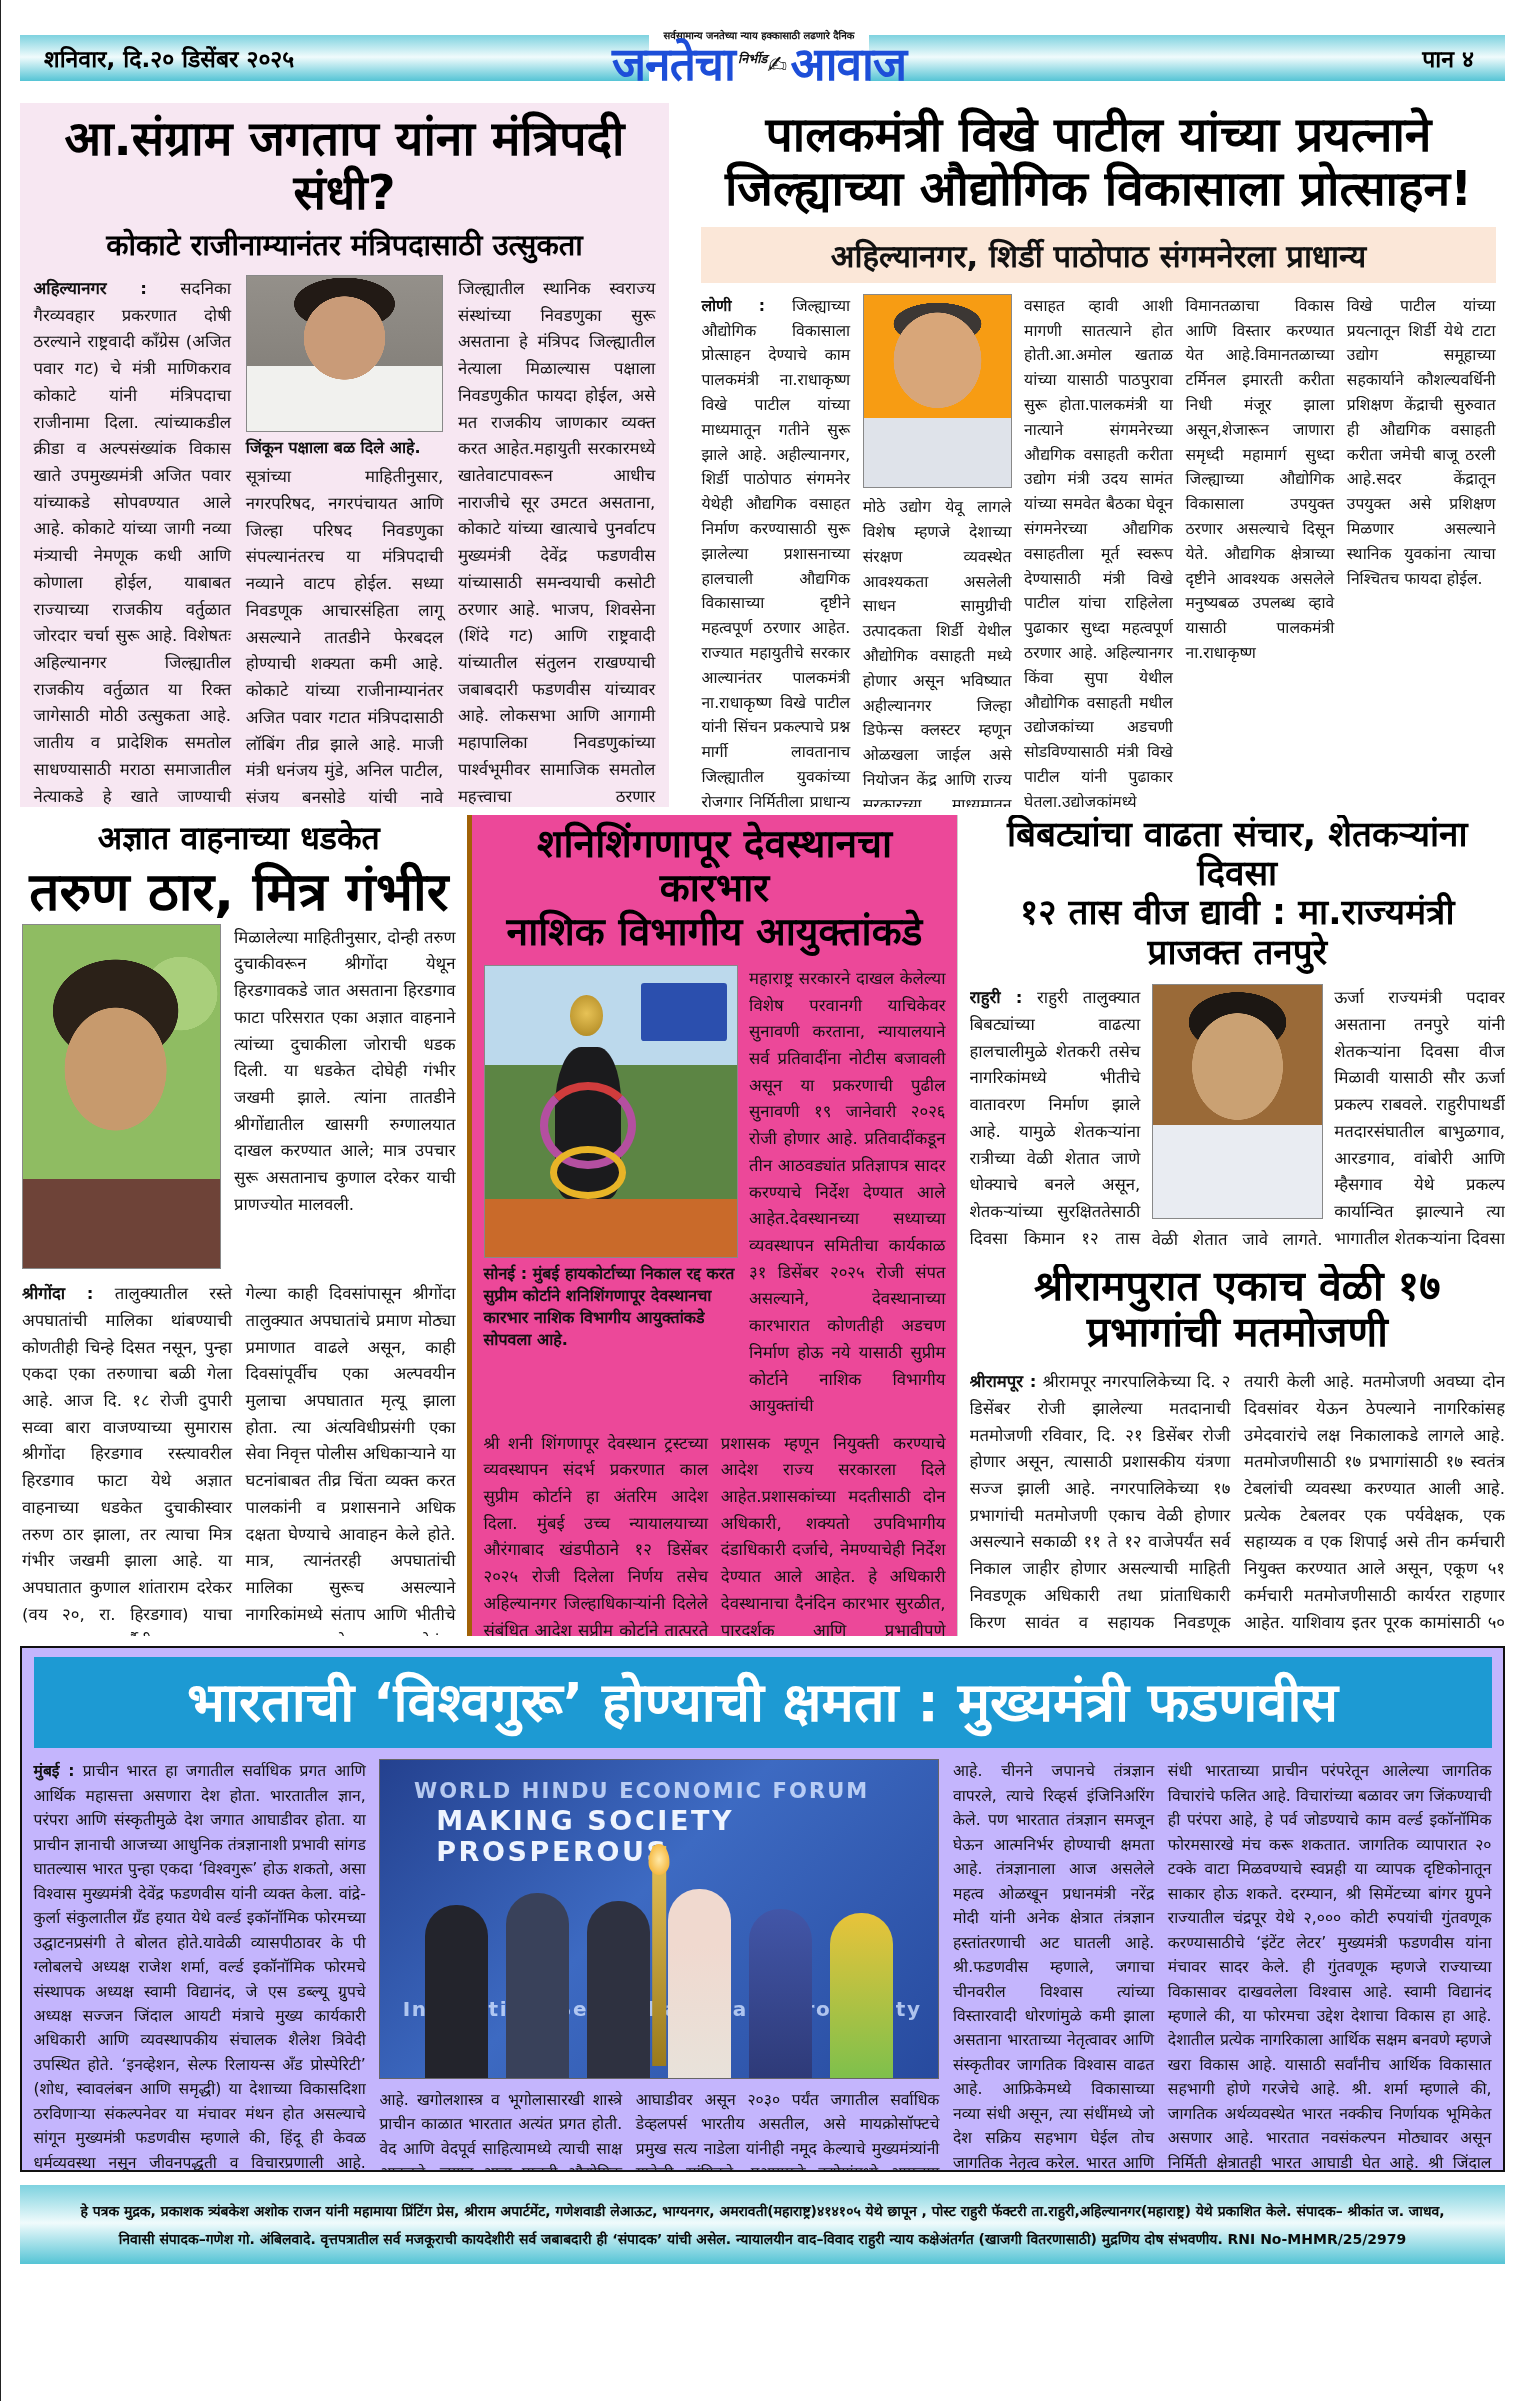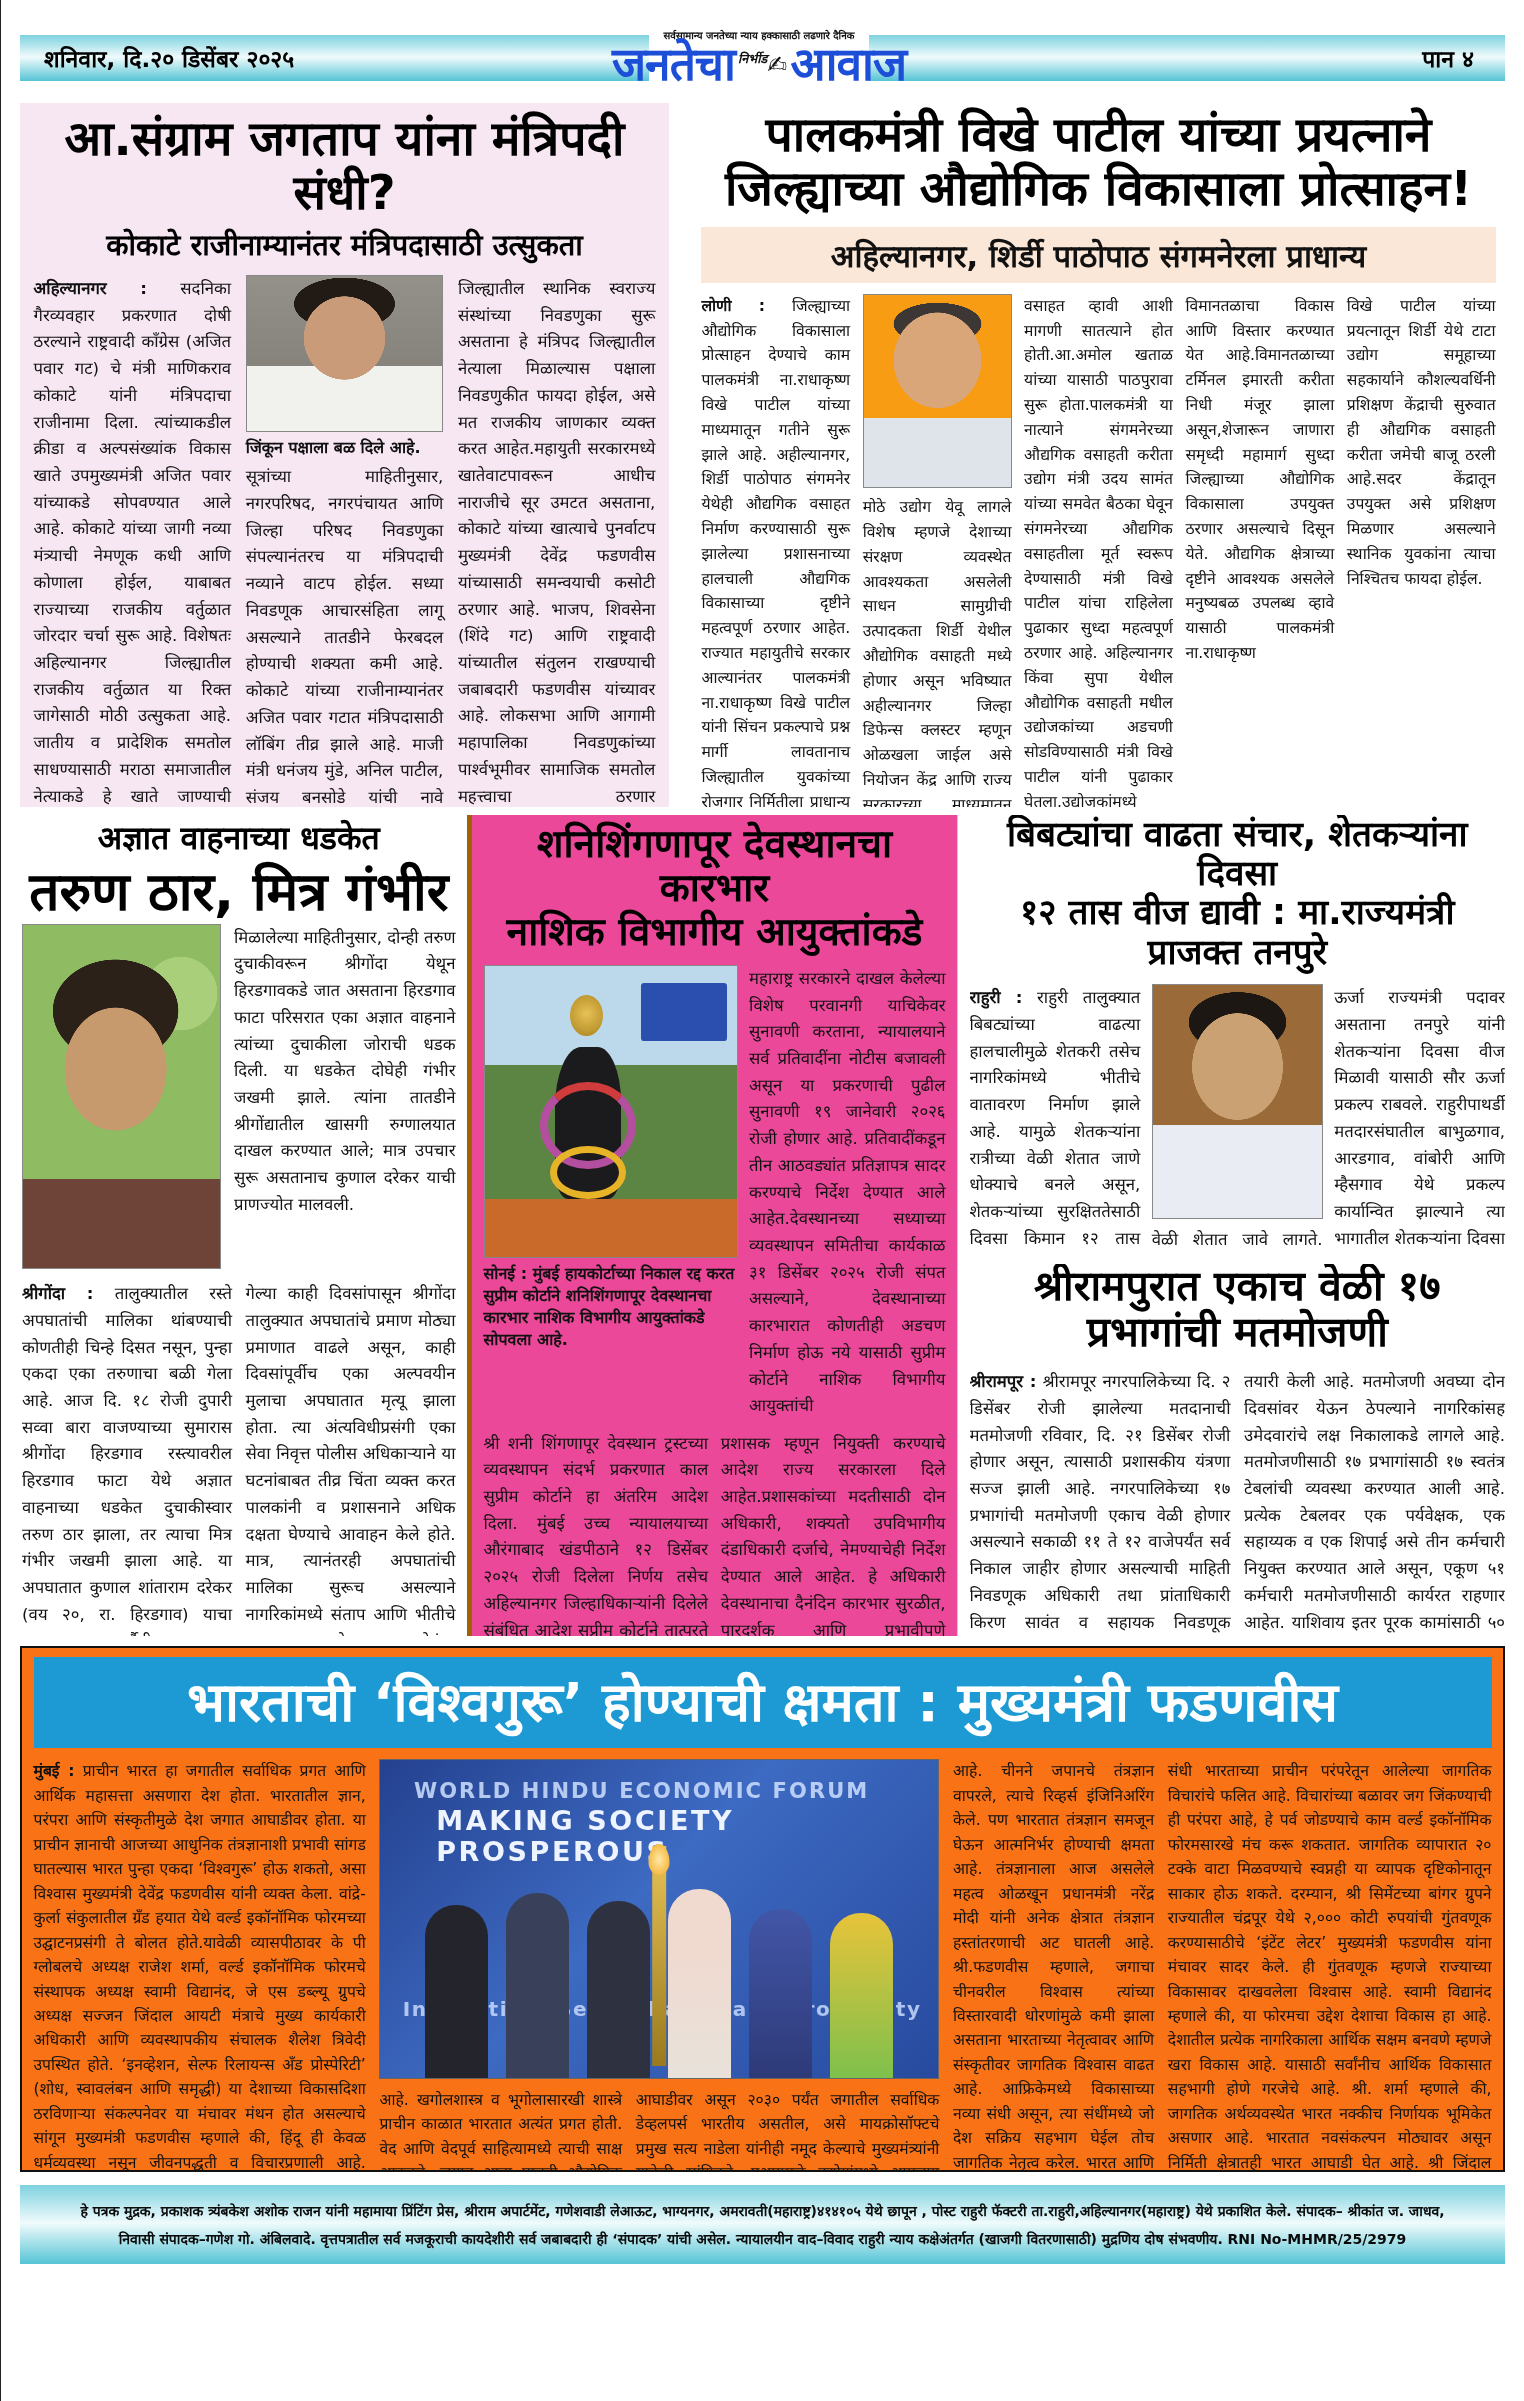--- a/index.html
+++ b/index.html
@@ -86,21 +86,21 @@
   .ph-tanpure { height:235px; margin-bottom:6.3px;
     background:
       radial-gradient(ellipse 27% 23% at 50% 35%, #caa173 0 99%, rgba(0,0,0,0) 100%),
       radial-gradient(ellipse 29% 13% at 50% 16%, #1c1713 0 99%, rgba(0,0,0,0) 100%),
       linear-gradient(180deg,#9a6a38 0 60%, #e9ecf2 60%); }
   .art-shrirampur { margin-top:15.7px; }
   .art-shrirampur .hl1 { font-size:41px; }
   .art-shrirampur .cols { gap:13.6px; margin-top:12.6px; height:293px; }
 
   
-  .art-whef { border:2.1px solid #111; margin-top:10.5px; height:526px; padding:8.4px 11.5px; background:#f97316; }
+  .art-whef { border:2.1px solid #111; margin-top:10.5px; height:526px; padding:8.4px 11.5px; background:#c4b5fd; }
   .banner { background:#1d9ad3; color:#fff; font-size:54px; font-weight:800; text-align:center; padding:15.7px 3.1px; line-height:1.1; }
   .whef-body { display:flex; gap:13.6px; margin-top:11.5px; height:549px; }
   .whef-mid { width:560px; flex:none; display:flex; flex-direction:column; }
   .ph-whef { height:366px; background:linear-gradient(135deg,#24418f,#3d6ac2 45%,#274a9e); border:0.5px solid #666; }
   .whef-t1 { position:absolute; left:6%; top:6%; color:#cfe0ff; font-weight:800; font-size:21px; letter-spacing:2.1px; opacity:.85; }
   .whef-t2 { position:absolute; left:10%; top:14%; color:#eef4ff; font-weight:800; font-size:27px; letter-spacing:2.6px; }
   .whef-t3 { position:absolute; left:4%; bottom:18%; color:#cfe0ff; font-weight:700; font-size:20px; letter-spacing:1.6px; opacity:.8; }
   .figs { position:absolute; bottom:0; left:0; right:0; height:62%; display:flex; align-items:flex-end; justify-content:center; gap:18px; }
   .fig { width:63px; height:88%; border-radius:31px 31px 0 0; }
   .f1{ background:#23242c; } .f2{ background:#39415a; height:94%; } .f3{ background:#2e3140; height:90%; }

